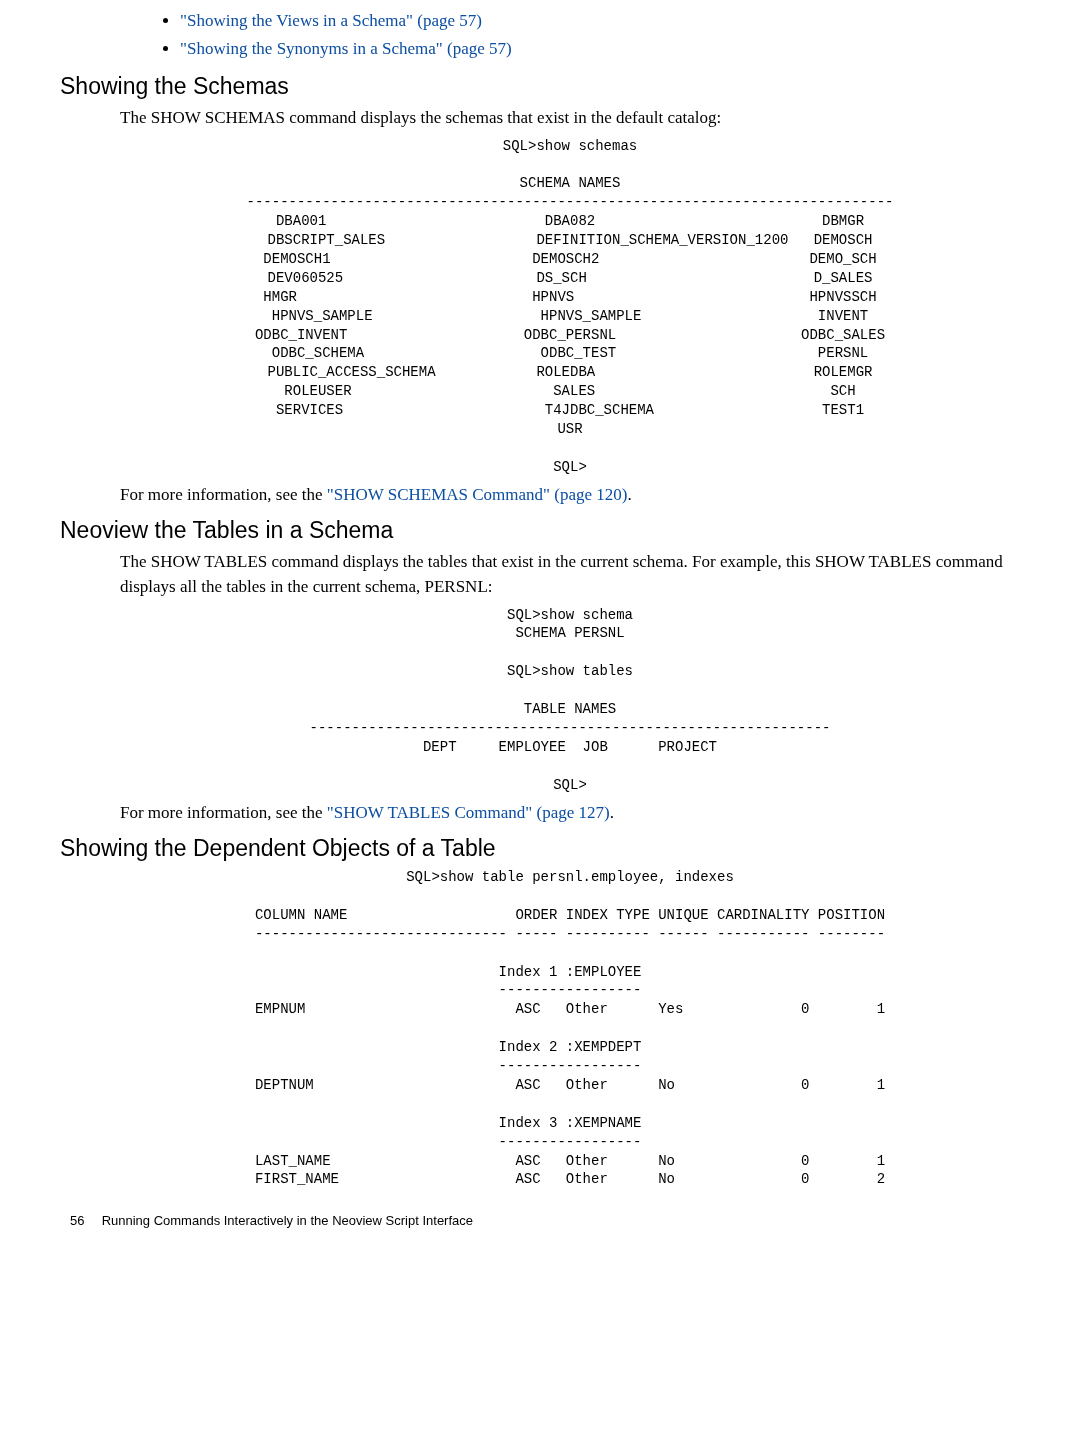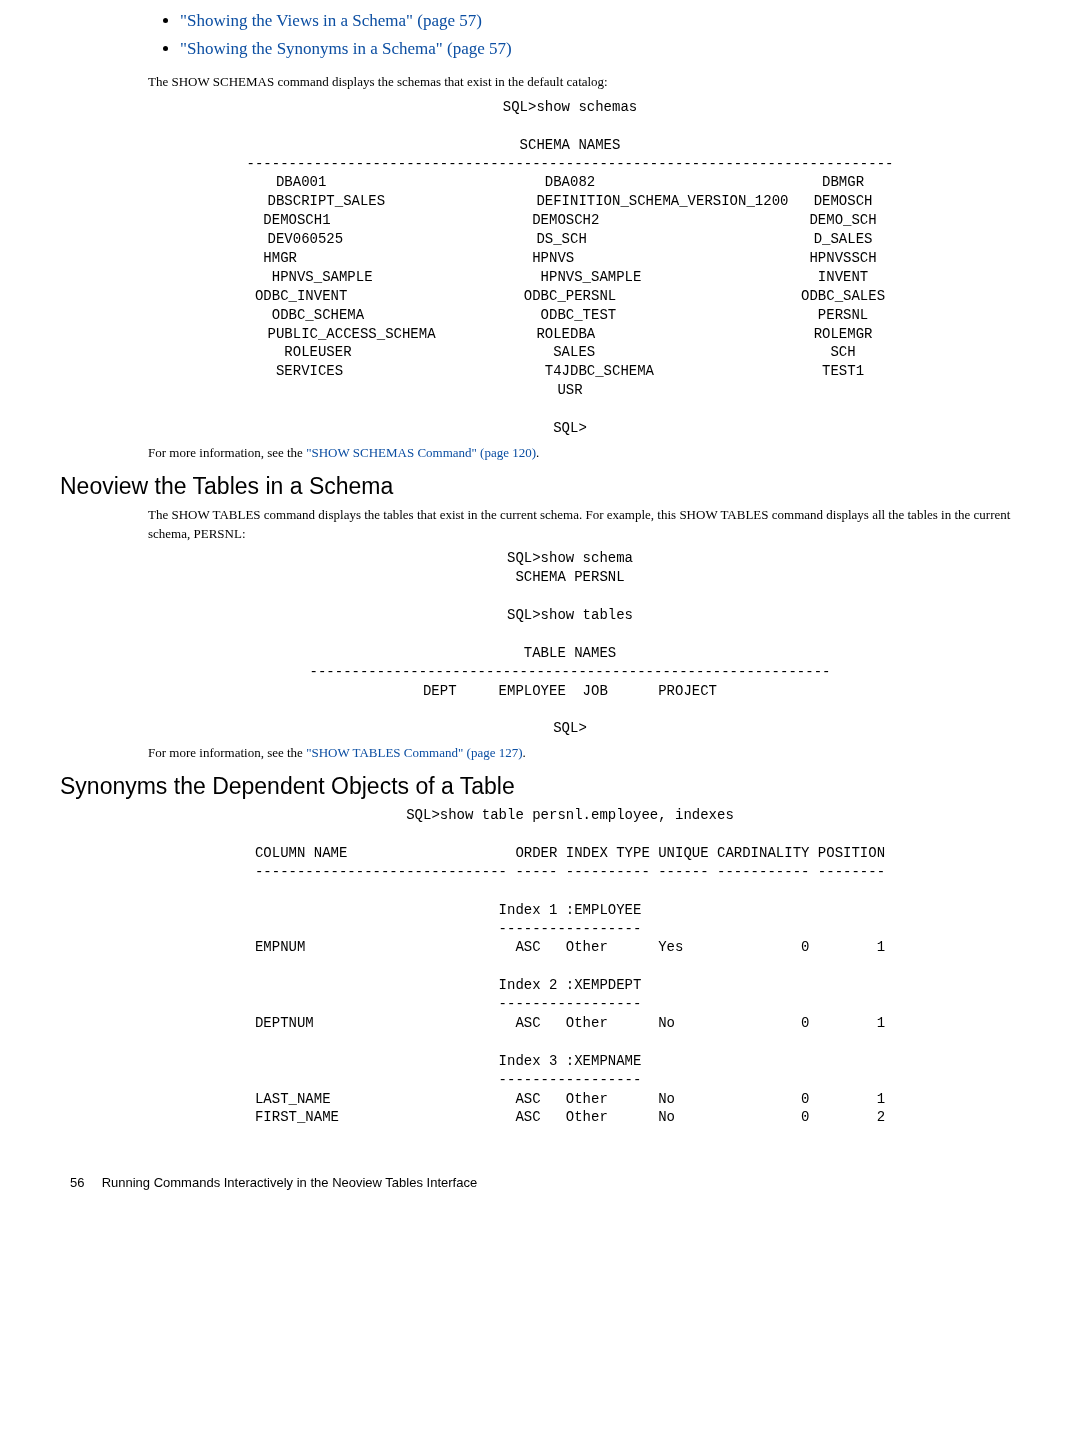--- a/index.html
+++ b/index.html
@@ -26,56 +26,56 @@
   .link {
     color: #0b4ea2;
   }
   .h2 {
     font-family: Arial, Helvetica, sans-serif;
     font-weight: 400;
     font-size: 23px;
     margin: 10px 0 6px 0;
   }
   .body-text {
-    font-size: 13px;
+    font-size: 17px;
     line-height: 1.45;
-    margin: 0 0 6px 88px;
+    margin: 0 0 6px 60px;
   }
   pre.code {
     font-family: "Courier New", Courier, monospace;
     font-size: 14px;
     line-height: 1.35;
     white-space: pre;
     margin: 0 0 6px 60px;
     overflow: hidden;
     text-align: center;
   }
   .footer {
     font-family: Arial, Helvetica, sans-serif;
     font-size: 13px;
     margin-top: 24px;
     margin-left: 0;
     padding-left: 10px;
   }
   .footer .num {
     display: inline-block;
     width: 28px;
-    margin-top: 24px;
   }
 </style>
 </head>
 <body>
 
 <div class="page">
 
   <ul class="bullets">
     <li><span class="link">"Showing the Views in a Schema" (page 57)</span></li>
     <li><span class="link">"Showing the Synonyms in a Schema" (page 57)</span></li>
   </ul>
 
+  <div class="h2">Showing the Schemas</div>
   <p class="body-text">The SHOW SCHEMAS command displays the schemas that exist in the default catalog:</p>
   <pre class="code">SQL&gt;show schemas
 
 SCHEMA NAMES
 -----------------------------------------------------------------------------
 DBA001                          DBA082                           DBMGR
 DBSCRIPT_SALES                  DEFINITION_SCHEMA_VERSION_1200   DEMOSCH
 DEMOSCH1                        DEMOSCH2                         DEMO_SCH
 DEV060525                       DS_SCH                           D_SALES
 HMGR                            HPNVS                            HPNVSSCH
@@ -101,37 +101,37 @@
 
 TABLE NAMES
 --------------------------------------------------------------
 DEPT     EMPLOYEE  JOB      PROJECT
 
 SQL&gt;</pre>
   <p class="body-text">
     <span>For more information, see the </span><span class="link">"SHOW TABLES Command" (page 127)</span><span>.</span>
   </p>
 
-  <div class="h2">Synonyms the Dependent Objects of a Table</div>
+  <div class="h2">Showing the Dependent Objects of a Table</div>
   <pre class="code">SQL&gt;show table persnl.employee, indexes
 
 COLUMN NAME                    ORDER INDEX TYPE UNIQUE CARDINALITY POSITION
 ------------------------------ ----- ---------- ------ ----------- --------
 
 Index 1 :EMPLOYEE
 -----------------
 EMPNUM                         ASC   Other      Yes              0        1
 
 Index 2 :XEMPDEPT
 -----------------
 DEPTNUM                        ASC   Other      No               0        1
 
 Index 3 :XEMPNAME
 -----------------
 LAST_NAME                      ASC   Other      No               0        1
 FIRST_NAME                     ASC   Other      No               0        2</pre>
 
   <div class="footer">
     <span class="num">56</span>
-    <span>Running Commands Interactively in the Neoview Tables Interface</span>
+    <span>Running Commands Interactively in the Neoview Script Interface</span>
   </div>
 
 </div>
 
 </body></html>

